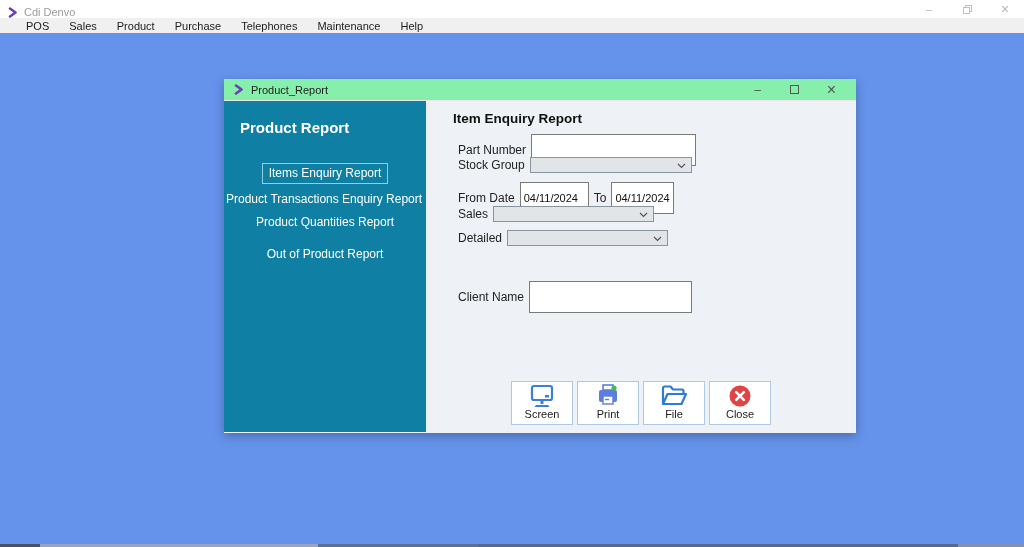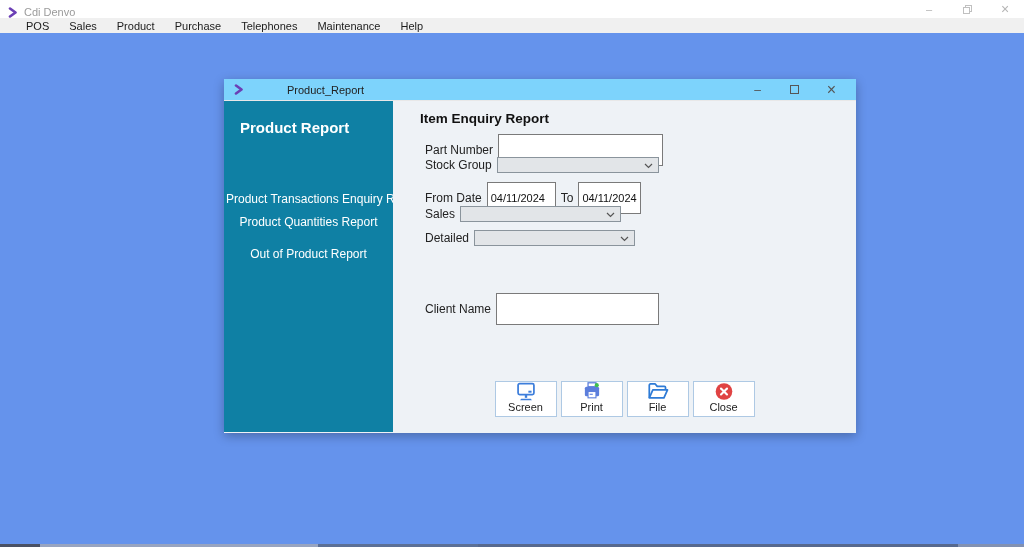--- a/index.html
+++ b/index.html
@@ -28,57 +28,57 @@
   .task-strip { position:absolute; bottom:0; left:0; width:1024px; height:3px; display:flex; }
   .task-strip .seg1 { width:40px;  background:#4a5165; }
   .task-strip .seg2 { width:278px; background:#98a4c0; }
   .task-strip .seg3 { width:160px; background:#5c7096; }
   .task-strip .seg4 { width:480px; background:#57698e; }
   .task-strip .seg5 { width:66px;  background:#8291b2; }
 
   
   .child-window { position:absolute; left:224px; top:79px; width:632px; height:354px;
     background:#EEF2F6; box-shadow:0 3px 10px rgba(0,0,0,.28); }
-  .cw-titlebar { height:22px; background:#7dd3fc; display:flex; align-items:center;
-    border-bottom:1px solid #e8e8e8;gap:36px; }
+  .cw-titlebar { height:22px; background:#86efac; display:flex; align-items:center;
+    border-bottom:1px solid #e8e8e8; }
   .cw-title-icon { margin-left:10px; display:flex; align-items:center; }
   .cw-title-text { margin-left:7px; font-size:11px; color:#222; }
   .cw-controls { margin-left:auto; display:flex; height:100%; margin-right:6px; }
   .cw-ctl { width:37px; height:100%; display:flex; align-items:center; justify-content:center;
     color:#555; font-size:12px; }
   .max-glyph { width:9px; height:9px; border:1px solid #555; }
 
   .cw-body { display:flex; height:331px; }
 
   
-  .sidebar { width:169px; background:#0F80A4; position:relative; overflow:hidden; flex:none; }
+  .sidebar { width:202px; background:#0F80A4; position:relative; overflow:hidden; flex:none; }
   .sb-heading { position:absolute; top:18px; left:16px; color:#ffffff; font-weight:bold; font-size:15px; white-space:nowrap; }
   .sb-item { position:absolute; width:100%; color:#ffffff; font-size:12px; text-align:center; white-space:nowrap; cursor:default; }
   .sb-item-1 { top:62px; }
   .sb-item-1 .focus-box { display:inline-block; border:1px solid #8FD0E8; padding:2px 6px 3px 6px; }
   .sb-item-2 { top:91px; text-align:left; padding-left:2px; overflow:hidden; }
   .sb-item-3 { top:114px; }
   .sb-item-4 { top:146px; }
 
   
   .form-panel { position:relative; flex:1; background:#EEF2F6; }
   .form-heading { position:absolute; top:10px; left:27px; font-size:13.5px; font-weight:bold; color:#111; }
   .frow { position:absolute; left:32px; display:flex; align-items:center; gap:5px; }
   .frow label { font-size:12px; color:#222; white-space:nowrap; }
   .tbox { height:32px; border:1px solid #7a7a7a; background:#ffffff; font-family:"Liberation Sans",sans-serif;
     font-size:11px; color:#111; padding:0 3px; outline:none; }
   .combo { height:16px; background:#e2e5e8; border:1px solid #8a949c; position:relative; }
   .combo svg { position:absolute; right:5px; top:5px; }
   .r1 { top:33px; }  .r2 { top:56px; }  .r3 { top:81px; }  .r4 { top:105px; }
-  .r5 { top:129px; } .r6 { top:154px; } .r7 { top:192px; }
+  .r5 { top:129px; } .r6 { top:154px; } .r7 { top:180px; }
 
   
   .btn-row { position:absolute; top:280px; left:50%; transform:translateX(-50%); display:flex; gap:4px; }
-  .act-btn { width:62px; height:36px; background:#ffffff; border:1px solid #aec9e4;
-    display:flex; flex-direction:column; align-items:center; justify-content:flex-start;
+  .act-btn { width:62px; height:44px; background:#ffffff; border:1px solid #aec9e4;
+    display:flex; flex-direction:column; align-items:center; justify-content:center;
     padding-bottom:3px; gap:1px; cursor:default; }
   .act-btn .blabel { font-size:11px; color:#222; line-height:11px; }
   .act-btn svg { display:block; }
 </style>
 </head>
 <body>
 
 <div class="app-titlebar">
   <span class="app-title-icon">
     <svg width="10" height="11" viewBox="0 0 10 11">
@@ -125,20 +125,23 @@
           <span class="max-glyph"></span>
         </span>
       <span class="cw-ctl" style="font-size:16px;">×</span>
     </div>
   </div>
 
   <div class="cw-body">
 
     <div class="sidebar">
       <div class="sb-heading">Product Report</div>
+      <div class="sb-item sb-item-1">
+        <span class="focus-box">Items Enquiry Report</span>
+      </div>
       <div class="sb-item sb-item-2">Product Transactions Enquiry Report</div>
       <div class="sb-item sb-item-3">Product Quantities Report</div>
       <div class="sb-item sb-item-4">Out of Product Report</div>
     </div>
 
     <div class="form-panel">
       <div class="form-heading">Item Enquiry Report</div>
 
       <div class="frow r1">
         <label>Part Number</label>

